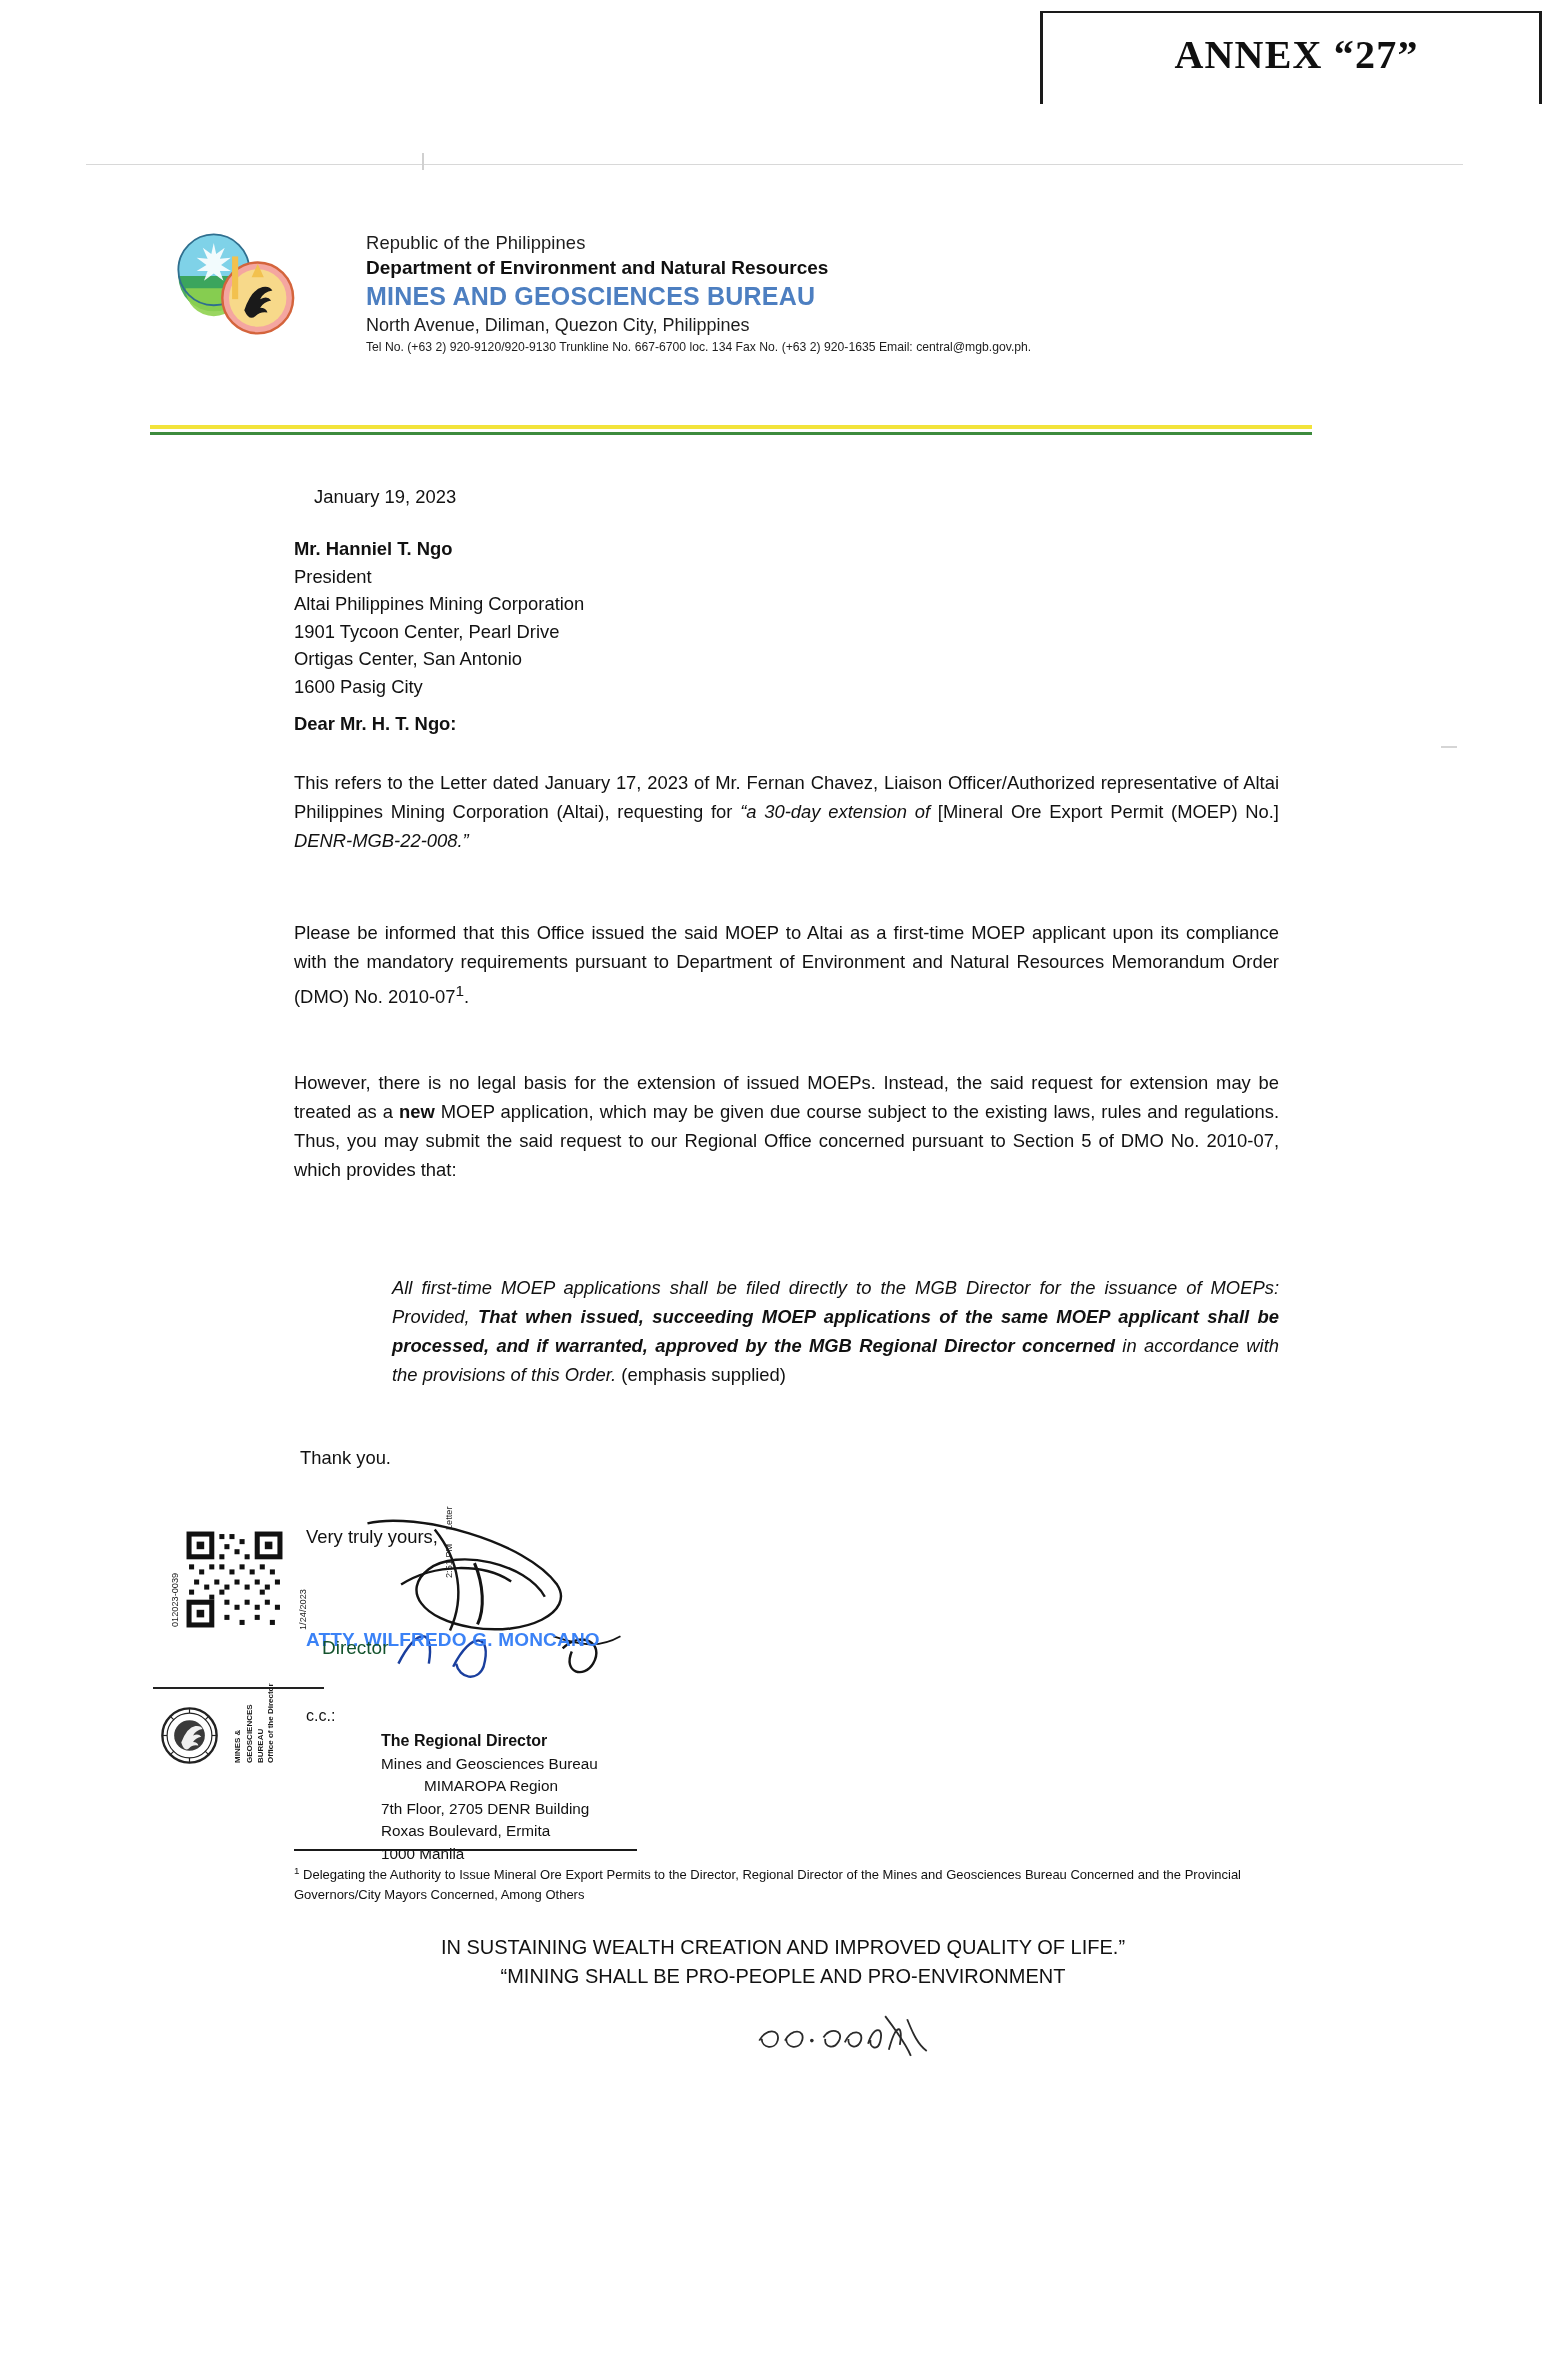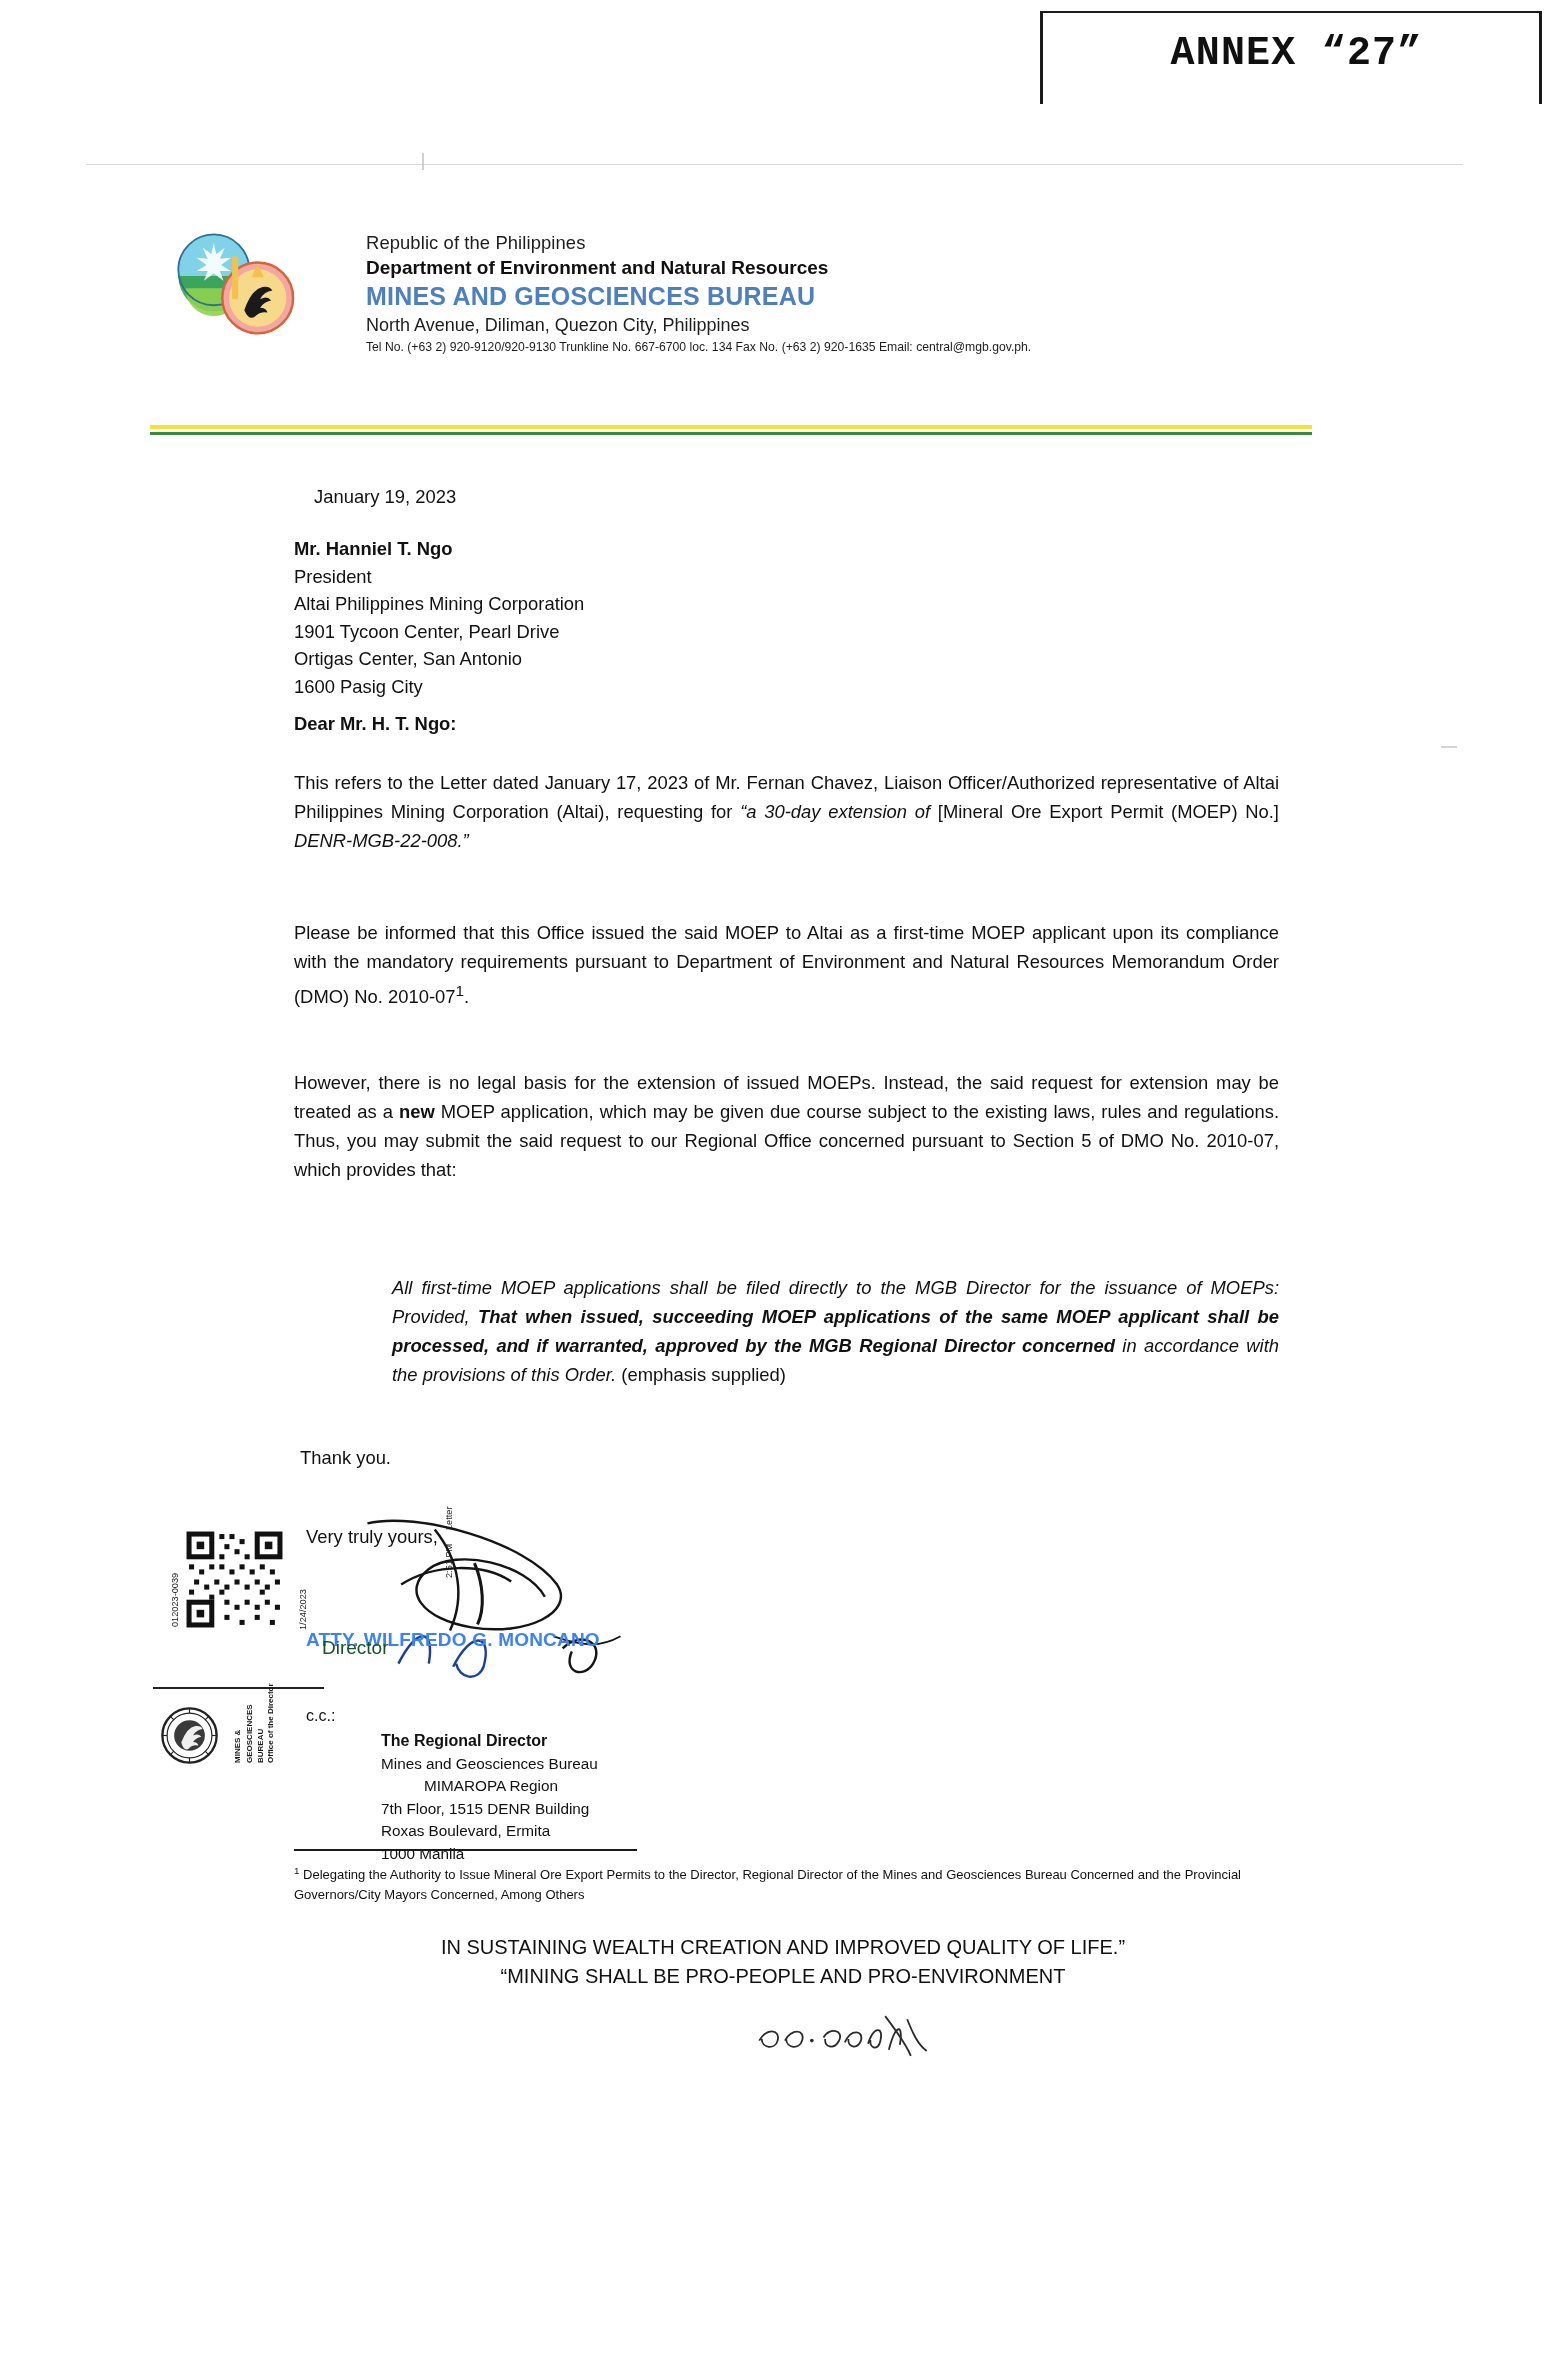--- a/index.html
+++ b/index.html
@@ -48,21 +48,21 @@
     width: 3.1px;
     height: 92px;
     background: #1a1a1a;
   }
   .annex-title {
     position: absolute;
     left: 1058px;
     top: 31px;
     width: 477px;
     text-align: center;
-    font-family: Liberation Mono, monospace;
+    font-family: Liberation Serif, serif;
     font-weight: bold;
     font-size: 40px;
     letter-spacing: 1.2px;
     color: #101010;
   }
   
   .scan-line {
     position: absolute;
     left: 86px;
     top: 164px;
@@ -542,21 +542,21 @@
       <span class="ccs2">GEOSCIENCES</span>
       <span class="ccs3">BUREAU</span>
       <span class="ccs4">Office of the Director</span>
     </div>
 
     <div class="cc-label">c.c.:</div>
     <div class="cc-lines">
       <div class="b">The Regional Director</div>
       <div>Mines and Geosciences Bureau</div>
       <div class="ind">MIMAROPA Region</div>
-      <div>7th Floor, 1515 DENR Building</div>
+      <div>7th Floor, 2705 DENR Building</div>
       <div>Roxas Boulevard, Ermita</div>
       <div>1000 Manila</div>
     </div>
 
     <div class="fn-rule"></div>
     <div class="fn"><sup>1</sup> <span>Delegating the Authority to Issue Mineral Ore Export Permits to the Director, Regional Director of the Mines and Geosciences Bureau Concerned and the Provincial Governors/City Mayors Concerned, Among Others</span></div>
 
     <div class="slogan">
       <div>IN SUSTAINING WEALTH CREATION AND IMPROVED QUALITY OF LIFE.”</div>
       <div>“MINING SHALL BE PRO-PEOPLE AND PRO-ENVIRONMENT</div>

